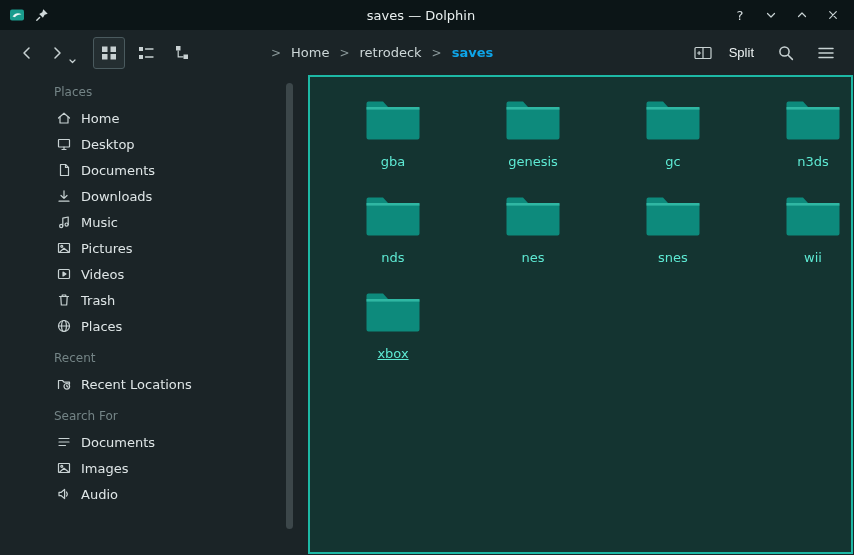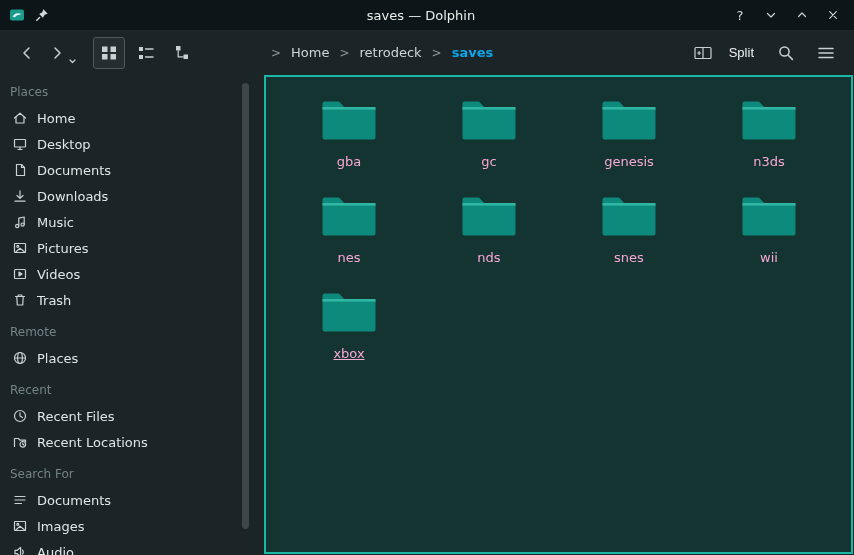--- a/index.html
+++ b/index.html
@@ -37,39 +37,39 @@
   .crumb.current { color:#0ea5e9; font-weight:bold; }
   .crumb-sep { color:#8a9899; font-size:12px; }
   .spacer { flex:1; }
   .split-btn { display:flex; align-items:center; gap:16px; font-size:13px; color:#eef3f3;
                background:none; border:none; padding:4px 6px; }
   .icon-btn { width:32px; height:32px; }
   .icon-btn.search { margin-left:10px; }
   .icon-btn.menu { margin-left:8px; }
 
   
-  .content { display:flex; height:480px; }
+  .content { display:flex; height:480px;padding-left:44px; }
 
   .sidebar { width:252px; flex-shrink:0; position:relative; padding-top:4px; }
   .side-header { height:26px; display:flex; align-items:center; padding-left:10px;
                  margin-top:6px; color:#748486; font-size:12px; }
   .side-header.first { margin-top:0; }
   .side-item { display:flex; align-items:center; gap:9px; height:26px; padding-left:12px;
                color:#dfe6e7; }
   .sicon { width:16px; height:16px; display:flex; flex-shrink:0; }
   .sicon svg { display:block; }
   .scroll-thumb { position:absolute; right:3px; top:8px; width:7px; height:446px;
                   background:#3c474a; border-radius:3.5px; }
 
   .view { flex:1; margin:0 1px 1px 12px; border:2px solid var(--accent,#1db8a5);
           background:var(--view-bg,#143431); overflow:hidden; }
   .grid { display:grid; grid-template-columns:repeat(4,140px); grid-auto-rows:96px;
           padding:20px 0 0 13px; }
   .folder-cell { display:flex; flex-direction:column; align-items:center; }
-  .folder-label { margin-top:10px; font-size:13px; color:#f9a8d4; line-height:16px; }
+  .folder-label { margin-top:10px; font-size:13px; color:#5eead4; line-height:16px; }
   .folder-label.hovered { text-decoration:underline; }
 
   svg.stroked { fill:none; stroke:#c8d2d3; stroke-width:1.2;
                 stroke-linecap:round; stroke-linejoin:round; }
   svg.stroked.thick { stroke-width:1.5; }
 </style>
 </head>
 <body>
 
 <div class="titlebar">
@@ -274,44 +274,34 @@
       <span class="sicon">
         <svg class="stroked" width="16" height="16" viewBox="0 0 16 16">
             <path d="M3.5 4.5 h9"></path>
             <path d="M6.2 4.2 V3 h3.6 v1.2"></path>
             <path d="M4.8 4.8 l.5 8.2 h5.4 l.5-8.2"></path>
           </svg>
       </span>
       <span>Trash</span>
     </div>
 
-    <div class="side-header">Remote</div>
 
     <div class="side-item">
       <span class="sicon">
         <svg class="stroked" width="16" height="16" viewBox="0 0 16 16">
             <circle cx="8" cy="8" r="5.5"></circle>
             <ellipse cx="8" cy="8" rx="2.4" ry="5.5"></ellipse>
             <path d="M2.5 8 h11"></path>
           </svg>
       </span>
       <span>Places</span>
     </div>
 
     <div class="side-header">Recent</div>
 
-    <div class="side-item">
-      <span class="sicon">
-        <svg class="stroked" width="16" height="16" viewBox="0 0 16 16">
-            <circle cx="8" cy="8" r="5.5"></circle>
-            <path d="M8 4.8 V8 l2.4 1.6"></path>
-          </svg>
-      </span>
-      <span>Recent Files</span>
-    </div>
 
     <div class="side-item">
       <span class="sicon">
         <svg class="stroked" width="16" height="16" viewBox="0 0 16 16">
             <path d="M2.5 12.5 v-8 h4 l1.4 1.7 h5.6 v1.8"></path>
             <circle cx="10.8" cy="10.3" r="2.8"></circle>
             <path d="M10.8 9 v1.3 l1.1 .8"></path>
           </svg>
       </span>
       <span>Recent Locations</span>
@@ -361,55 +351,55 @@
               <rect x="1.5" y="10" width="53" height="2.6" style="fill:var(--folder-highlight,#2fb7a3)"></rect>
             </svg></span>
         <span class="folder-label">gba</span>
       </div>
 
       <div class="folder-cell">
         <span><svg width="56" height="44" viewBox="0 0 56 44">
               <path d="M1.5 40.5 V6.5 Q1.5 4.5 3.5 4.5 H18 L23 10 H52.5 Q54.5 10 54.5 12 V40.5 Q54.5 42.5 52.5 42.5 H3.5 Q1.5 42.5 1.5 40.5 Z" style="fill:var(--folder,#0d8a7c)"></path>
               <rect x="1.5" y="10" width="53" height="2.6" style="fill:var(--folder-highlight,#2fb7a3)"></rect>
             </svg></span>
+        <span class="folder-label">genesis</span>
+      </div>
+
+      <div class="folder-cell">
+        <span><svg width="56" height="44" viewBox="0 0 56 44">
+              <path d="M1.5 40.5 V6.5 Q1.5 4.5 3.5 4.5 H18 L23 10 H52.5 Q54.5 10 54.5 12 V40.5 Q54.5 42.5 52.5 42.5 H3.5 Q1.5 42.5 1.5 40.5 Z" style="fill:var(--folder,#0d8a7c)"></path>
+              <rect x="1.5" y="10" width="53" height="2.6" style="fill:var(--folder-highlight,#2fb7a3)"></rect>
+            </svg></span>
         <span class="folder-label">gc</span>
       </div>
 
       <div class="folder-cell">
         <span><svg width="56" height="44" viewBox="0 0 56 44">
               <path d="M1.5 40.5 V6.5 Q1.5 4.5 3.5 4.5 H18 L23 10 H52.5 Q54.5 10 54.5 12 V40.5 Q54.5 42.5 52.5 42.5 H3.5 Q1.5 42.5 1.5 40.5 Z" style="fill:var(--folder,#0d8a7c)"></path>
               <rect x="1.5" y="10" width="53" height="2.6" style="fill:var(--folder-highlight,#2fb7a3)"></rect>
             </svg></span>
-        <span class="folder-label">genesis</span>
-      </div>
-
-      <div class="folder-cell">
-        <span><svg width="56" height="44" viewBox="0 0 56 44">
-              <path d="M1.5 40.5 V6.5 Q1.5 4.5 3.5 4.5 H18 L23 10 H52.5 Q54.5 10 54.5 12 V40.5 Q54.5 42.5 52.5 42.5 H3.5 Q1.5 42.5 1.5 40.5 Z" style="fill:var(--folder,#0d8a7c)"></path>
-              <rect x="1.5" y="10" width="53" height="2.6" style="fill:var(--folder-highlight,#2fb7a3)"></rect>
-            </svg></span>
         <span class="folder-label">n3ds</span>
       </div>
 
       <div class="folder-cell">
         <span><svg width="56" height="44" viewBox="0 0 56 44">
               <path d="M1.5 40.5 V6.5 Q1.5 4.5 3.5 4.5 H18 L23 10 H52.5 Q54.5 10 54.5 12 V40.5 Q54.5 42.5 52.5 42.5 H3.5 Q1.5 42.5 1.5 40.5 Z" style="fill:var(--folder,#0d8a7c)"></path>
               <rect x="1.5" y="10" width="53" height="2.6" style="fill:var(--folder-highlight,#2fb7a3)"></rect>
             </svg></span>
+        <span class="folder-label">nds</span>
+      </div>
+
+      <div class="folder-cell">
+        <span><svg width="56" height="44" viewBox="0 0 56 44">
+              <path d="M1.5 40.5 V6.5 Q1.5 4.5 3.5 4.5 H18 L23 10 H52.5 Q54.5 10 54.5 12 V40.5 Q54.5 42.5 52.5 42.5 H3.5 Q1.5 42.5 1.5 40.5 Z" style="fill:var(--folder,#0d8a7c)"></path>
+              <rect x="1.5" y="10" width="53" height="2.6" style="fill:var(--folder-highlight,#2fb7a3)"></rect>
+            </svg></span>
         <span class="folder-label">nes</span>
       </div>
 
-      <div class="folder-cell">
-        <span><svg width="56" height="44" viewBox="0 0 56 44">
-              <path d="M1.5 40.5 V6.5 Q1.5 4.5 3.5 4.5 H18 L23 10 H52.5 Q54.5 10 54.5 12 V40.5 Q54.5 42.5 52.5 42.5 H3.5 Q1.5 42.5 1.5 40.5 Z" style="fill:var(--folder,#0d8a7c)"></path>
-              <rect x="1.5" y="10" width="53" height="2.6" style="fill:var(--folder-highlight,#2fb7a3)"></rect>
-            </svg></span>
-        <span class="folder-label">nds</span>
-      </div>
-
 
       <div class="folder-cell">
         <span><svg width="56" height="44" viewBox="0 0 56 44">
               <path d="M1.5 40.5 V6.5 Q1.5 4.5 3.5 4.5 H18 L23 10 H52.5 Q54.5 10 54.5 12 V40.5 Q54.5 42.5 52.5 42.5 H3.5 Q1.5 42.5 1.5 40.5 Z" style="fill:var(--folder,#0d8a7c)"></path>
               <rect x="1.5" y="10" width="53" height="2.6" style="fill:var(--folder-highlight,#2fb7a3)"></rect>
             </svg></span>
         <span class="folder-label">snes</span>
       </div>
 
       <div class="folder-cell">

